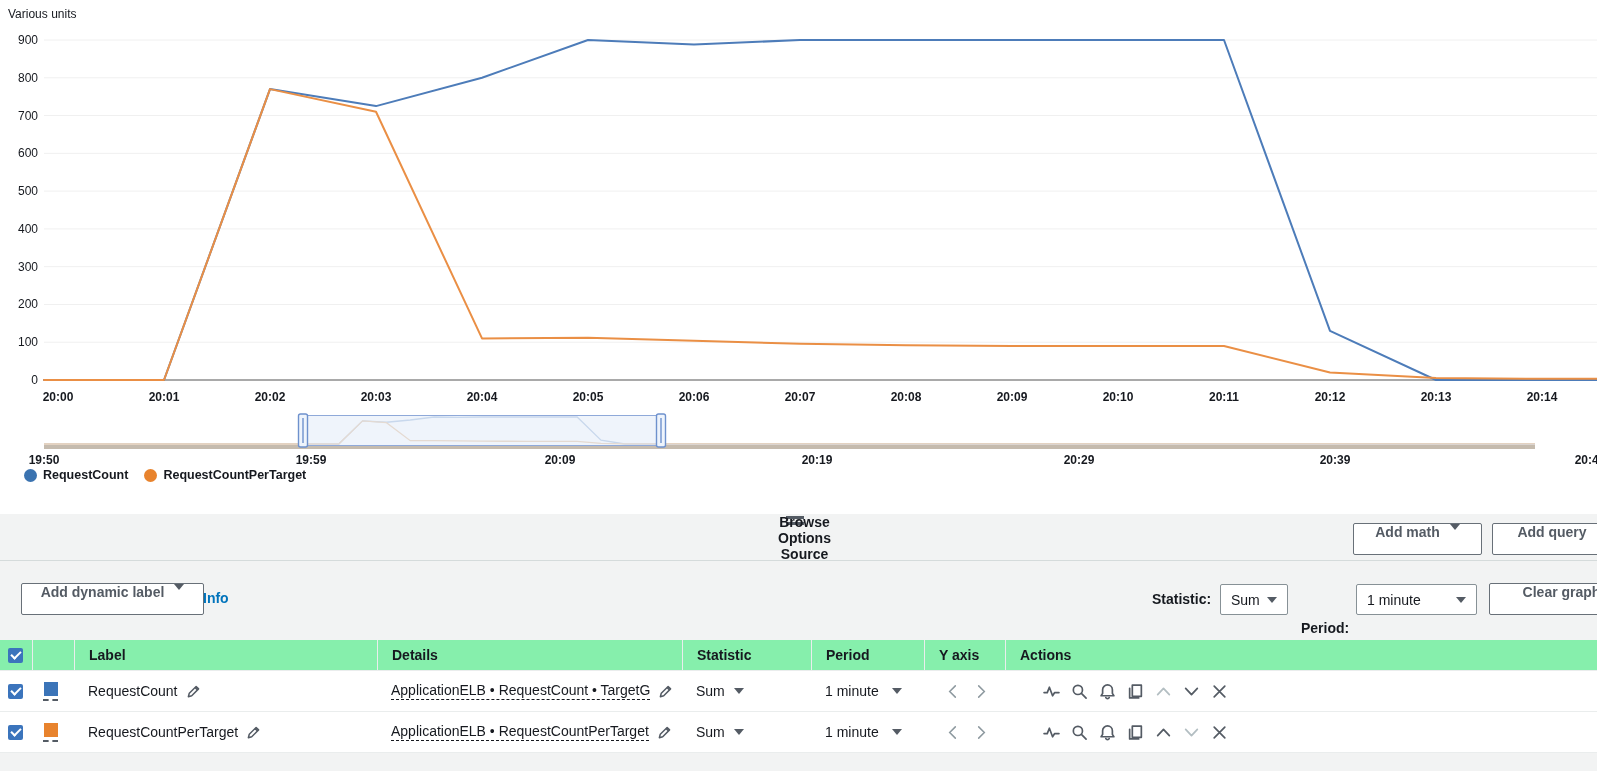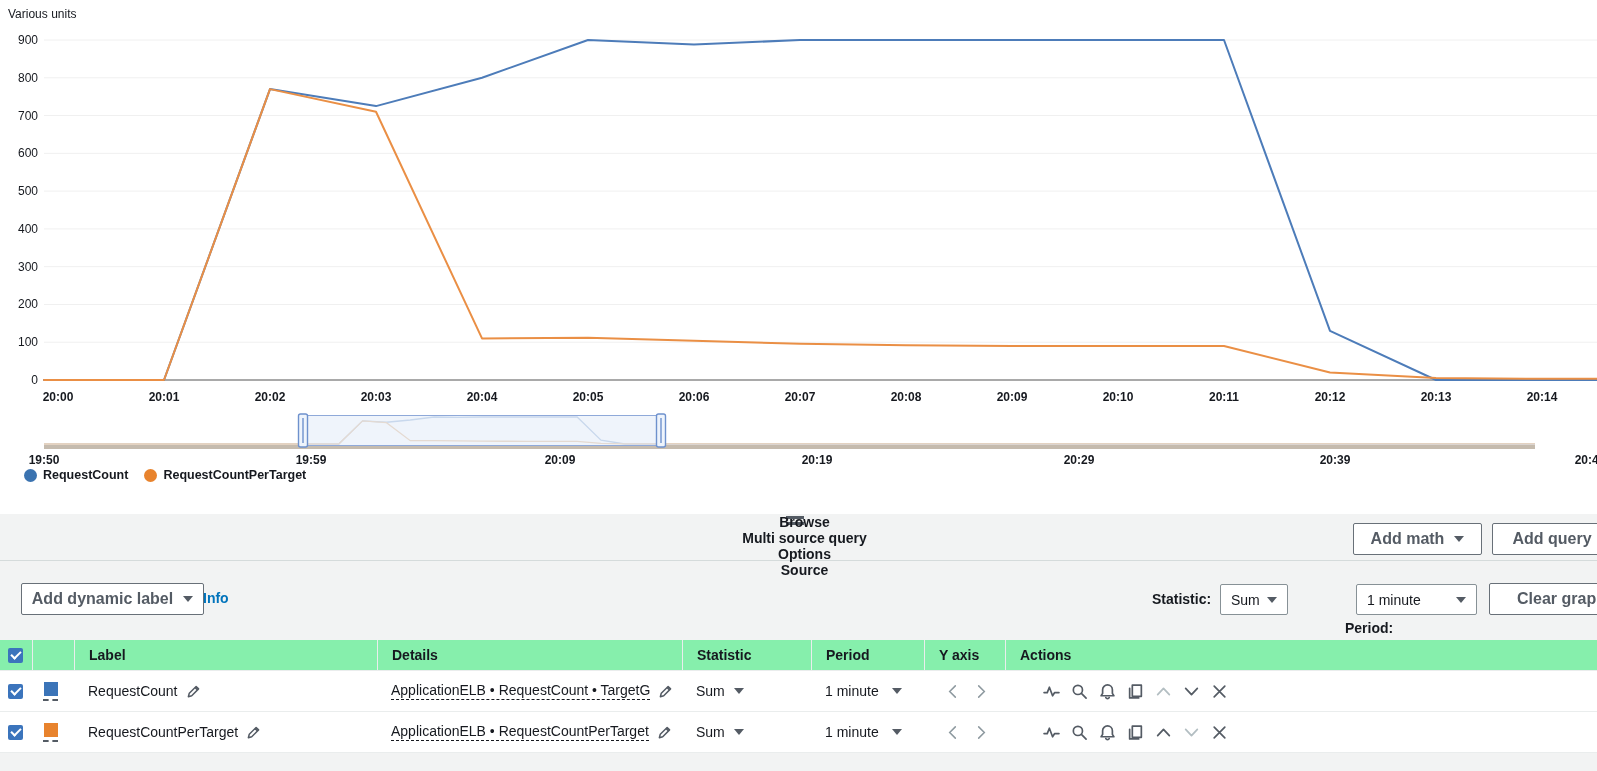--- a/index.html
+++ b/index.html
@@ -26,22 +26,22 @@
 
   .tab-row{position:absolute;left:0;top:514px;width:1597px;height:47px;
            border-bottom:1px solid #d5dbdb;display:flex;align-items:center;padding-left:12px;box-sizing:border-box;flex-direction:column;}
   .tab{position:relative;height:47px;display:flex;align-items:center;padding:0 22px;
        font-weight:700;color:#16191f;cursor:pointer;white-space:nowrap;}
   .tab.active{color:#0073bb;}
   .tab.active::after{content:"";position:absolute;left:0;right:0;bottom:-1px;height:4px;background:#16191f;}
   .tab-sep{width:1px;height:24px;background:#d5dbdb;}
 
   .btn{position:absolute;height:32px;background:#fff;border:1px solid #687078;border-radius:2px;
-       display:flex;align-items:center;justify-content:center;gap:10px;
-       font-weight:700;color:#545b64;font-size:16px;cursor:pointer;box-sizing:border-box;}
+       display:flex;justify-content:center;gap:10px;
+       font-weight:700;color:#545b64;font-size:14px;cursor:pointer;box-sizing:border-box;}
   .caret{width:0;height:0;border-left:5px solid transparent;border-right:5px solid transparent;
          border-top:6px solid #545b64;}
   .select{position:absolute;height:31px;background:#fff;border:1px solid #879196;border-radius:2px;
           display:flex;align-items:center;justify-content:space-between;padding:0 10px;
           color:#16191f;cursor:pointer;box-sizing:border-box;}
   .flabel{position:absolute;font-weight:700;color:#16191f;line-height:31px;}
   .info-link{position:absolute;left:203px;top:590px;color:#0073bb;font-weight:700;cursor:pointer;}
 
   
   .mtable{position:absolute;left:0;top:640px;width:1597px;background:#fff;}
@@ -149,23 +149,20 @@
   <div class="drag-handle">
       <i></i>
       <i></i>
     </div>
 
   <div class="tab-row">
     <div class="tab">
         <span>Browse</span>
       </div>
     <div class="tab-sep"></div>
-    <div class="tab">
-        <span>Multi source query</span>
-      </div>
     <div class="tab-sep"></div>
     <div class="tab-sep"></div>
     <div class="tab">
         <span>Options</span>
       </div>
     <div class="tab-sep"></div>
     <div class="tab">
         <span>Source</span>
       </div>
   </div>
@@ -183,21 +180,21 @@
     <span>Add dynamic label</span>
       <span class="caret"></span>
   </div>
   <div class="info-link">Info</div>
 
   <div class="flabel" style="left:1152px;top:584px;">Statistic:</div>
   <div class="select" style="left:1220px;top:584px;width:68px;">
     <span>Sum</span>
       <span class="caret"></span>
   </div>
-  <div class="flabel" style="left:1301px;top:613px;margin-left:44px;">Period:</div>
+  <div class="flabel" style="left:1301px;top:613px;">Period:</div>
   <div class="select" style="left:1356px;top:584px;width:121px;">
     <span>1 minute</span>
       <span class="caret"></span>
   </div>
   <div class="btn" style="left:1489px;top:583px;width:145px;">
     <span>Clear graph</span>
   </div>
 
   <div class="mtable">
     <div class="trow thead">

